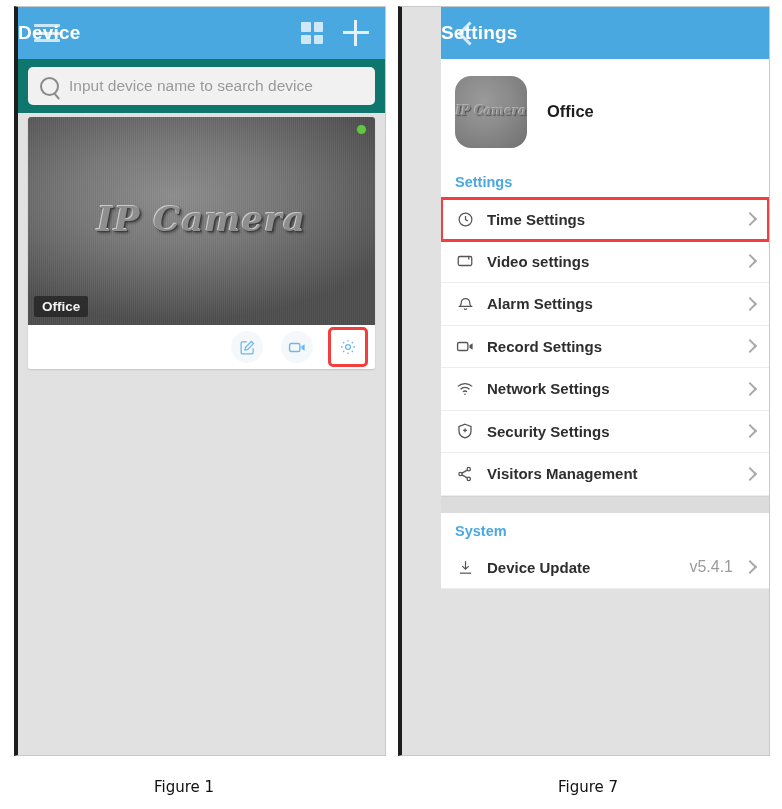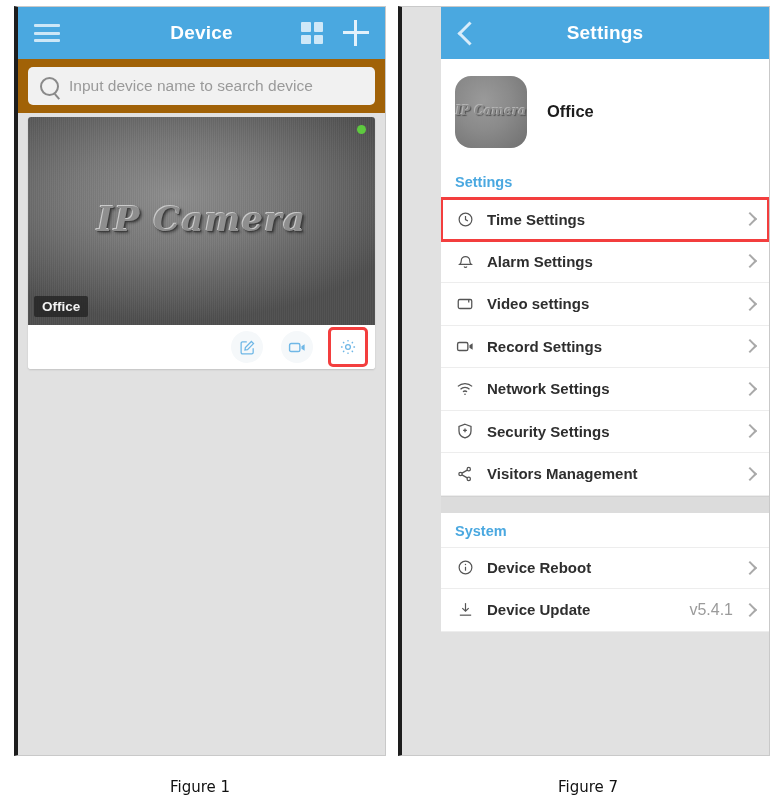--- a/index.html
+++ b/index.html
@@ -36,21 +36,20 @@
     position: relative;
     height: 52px;
     background: #4aa8e0;
     color: #ffffff;
     display: flex;
     align-items: center;
   }
   .topbar-title {
     position: absolute;
     left: 0; right: 0;
-    text-align: center;
     font-size: 19px;
     font-weight: bold;
     color: #ffffff;
     letter-spacing: .2px;
   }
   .hamburger {
     position: absolute;
     left: 16px;
     width: 26px;
     height: 18px;
@@ -106,21 +105,21 @@
   }
 
   
   .left-body {
     height: calc(100% - 52px);
     background: #e1e1e1;
     position: relative;
   }
   .search-wrap {
     padding: 8px 10px 8px 10px;
-    background: #a16207;
+    background: #0f766e;
   }
   .search-box {
     background: #f1f1f1;
     border-radius: 5px;
     height: 38px;
     display: flex;
     align-items: center;
     padding: 0 12px;
     cursor: text;
   }
@@ -325,21 +324,21 @@
 
   
   .caption {
     position: absolute;
     top: 778px;
     font-family: "DejaVu Sans", sans-serif;
     font-size: 15px;
     color: #111111;
     text-align: center;
   }
-  .caption.c1 { left: 120px; width: 160px; }
+  .caption.c1 { left: 104px; width: 160px; }
   .caption.c2 { left: 508px; width: 160px; }
 </style>
 </head>
 <body>
 
 <div id="root">
 
   <div class="phone left">
 
     <div class="topbar">
@@ -428,37 +427,37 @@
               <circle cx="12" cy="12" r="9"></circle>
                 <path d="M12 7v5.2l3.4 2"></path>
             </svg>
           </span>
           <span class="row-label">Time Settings</span>
           <span class="chev"></span>
         </div>
 
         <div class="row">
           <span class="row-ico">
+            <svg width="18" height="18" viewBox="0 0 24 24" fill="none" stroke="#555" stroke-width="1.7">
+              <rect x="3" y="6" width="18" height="12" rx="2"></rect>
+                <path d="M17 6v4"></path>
+            </svg>
+          </span>
+          <span class="row-label">Video settings</span>
+          <span class="chev"></span>
+        </div>
+
+        <div class="row">
+          <span class="row-ico">
             <svg width="17" height="17" viewBox="0 0 24 24" fill="none" stroke="#555" stroke-width="1.7">
               <path d="M18 16H4s2-1.5 2-5a6 6 0 0 1 12 0c0 3.5 2 5 2 5h-2"></path>
               <path d="M10 19a2.2 2.2 0 0 0 4 0"></path>
             </svg>
           </span>
           <span class="row-label">Alarm Settings</span>
-          <span class="chev"></span>
-        </div>
-
-        <div class="row">
-          <span class="row-ico">
-            <svg width="18" height="18" viewBox="0 0 24 24" fill="none" stroke="#555" stroke-width="1.7">
-              <rect x="3" y="6" width="18" height="12" rx="2"></rect>
-                <path d="M17 6v4"></path>
-            </svg>
-          </span>
-          <span class="row-label">Video settings</span>
           <span class="chev"></span>
         </div>
 
         <div class="row">
           <span class="row-ico">
             <svg width="19" height="19" viewBox="0 0 24 24" fill="none" stroke="#555" stroke-width="1.7">
               <rect x="2" y="7" width="13" height="10" rx="2"></rect>
               <path d="M17 10.5l4-2.5v8l-4-2.5z" fill="#555" stroke="none"></path>
             </svg>
           </span>
@@ -504,31 +503,20 @@
         </div>
 
       </div>
 
       <div class="sep-band"></div>
 
       <div class="section-title">System</div>
 
       <div class="list">
 
-        <div class="row first">
-          <span class="row-ico">
-            <svg width="17" height="17" viewBox="0 0 24 24" fill="none" stroke="#555" stroke-width="1.7">
-              <circle cx="12" cy="12" r="9"></circle>
-                <path d="M12 11v5.5"></path>
-              <circle cx="12" cy="7.8" r="1" fill="#555" stroke="none"></circle>
-            </svg>
-          </span>
-          <span class="row-label">Device Reboot</span>
-          <span class="chev"></span>
-        </div>
 
         <div class="row">
           <span class="row-ico">
             <svg width="17" height="17" viewBox="0 0 24 24" fill="none" stroke="#555" stroke-width="1.7">
               <path d="M12 3v11"></path>
                 <path d="M7.5 10l4.5 4.5L16.5 10"></path>
                 <path d="M4 20h16"></path>
             </svg>
           </span>
           <span class="row-label">Device Update</span>

